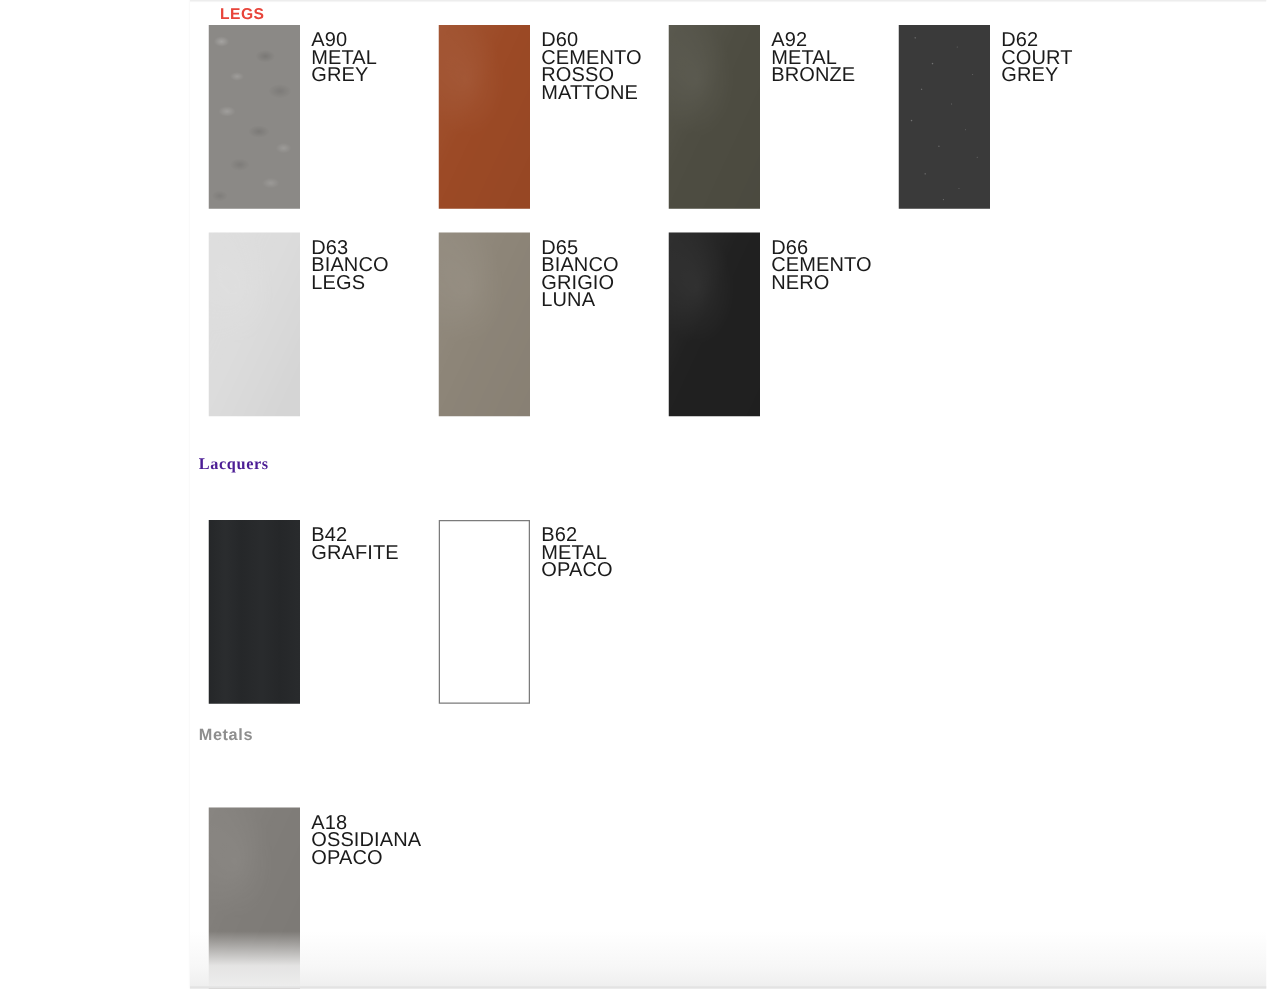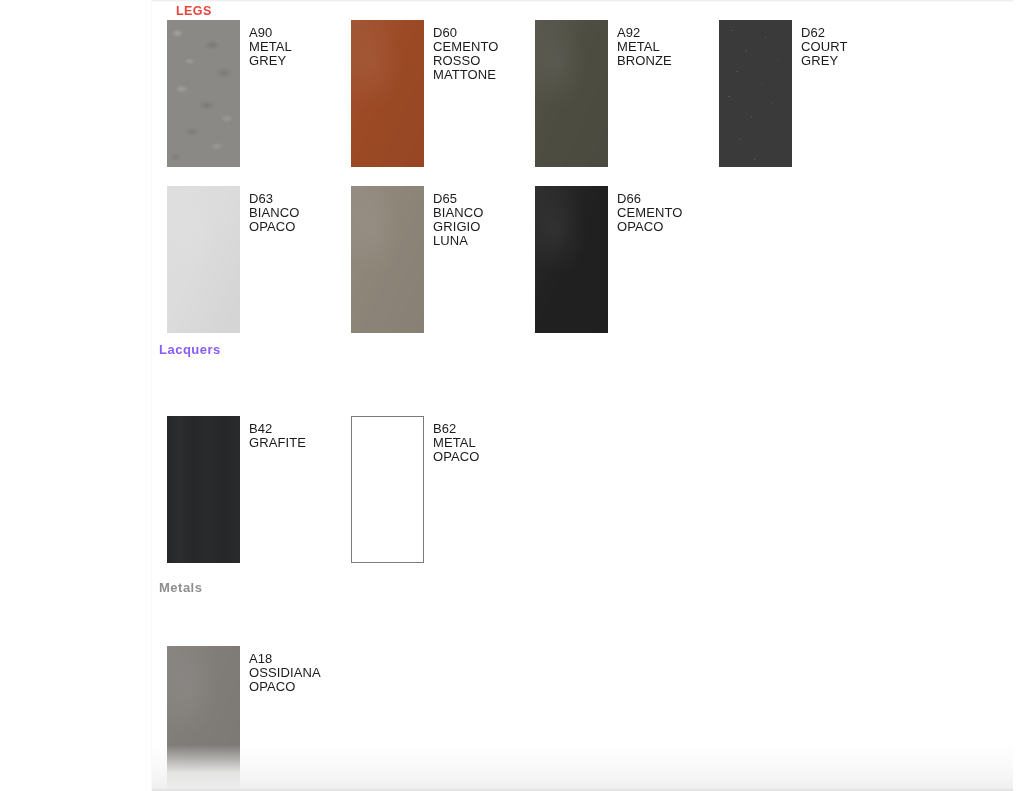--- a/index.html
+++ b/index.html
@@ -94,21 +94,21 @@
     height: 147px;
     box-sizing: border-box;
   }
   .swatch-chip.bordered {
     border: 1px solid #7b7b7b;
   }
   .swatch-caption {
     position: absolute;
     left: 82px;
     top: 6px;
-    font-size: 13px;
+    font-size: 16px;
     line-height: 14px;
     color: #1b1b1b;
     white-space: pre-line;
     letter-spacing: 0.1px;
   }
 
   
   .tex-mottle {
     position: absolute;
     inset: 0;
@@ -209,43 +209,43 @@
     <div class="swatch-caption">D62 COURT
 GREY</div>
   </div>
 
   <div class="swatch-item" style="left:167px; top:186px;">
     <div class="swatch-chip" id="chip-d63" style="background-color: rgb(220, 220, 220);">
       <div class="tex-soft"></div>
     </div>
     <div class="swatch-caption">D63
 BIANCO
-OPACO</div>
+LEGS</div>
   </div>
 
   <div class="swatch-item" style="left:351px; top:186px;">
     <div class="swatch-chip" id="chip-d65" style="background-color: rgb(141, 133, 120);">
       <div class="tex-soft"></div>
     </div>
     <div class="swatch-caption">D65
 BIANCO
 GRIGIO
 LUNA</div>
   </div>
 
   <div class="swatch-item" style="left:535px; top:186px;">
     <div class="swatch-chip" id="chip-d66" style="background-color: rgb(33, 33, 33);">
       <div class="tex-soft"></div>
     </div>
     <div class="swatch-caption">D66
 CEMENTO
-OPACO</div>
-  </div>
-
-  <div class="section-heading" style="left: 159px; top: 342px; color: #8b5cf6;">Lacquers</div>
+NERO</div>
+  </div>
+
+  <div class="section-heading" style="left: 159px; top: 363px; color: #4c1d95; font-family: Liberation Serif, serif;">Lacquers</div>
 
   <div class="swatch-item" style="left:167px; top:416px;">
     <div class="swatch-chip" id="chip-b42" style="background-color: rgb(38, 40, 42);">
       <div class="tex-vert"></div>
     </div>
     <div class="swatch-caption">B42
 GRAFITE</div>
   </div>
 
   <div class="swatch-item" style="left:351px; top:416px;">

